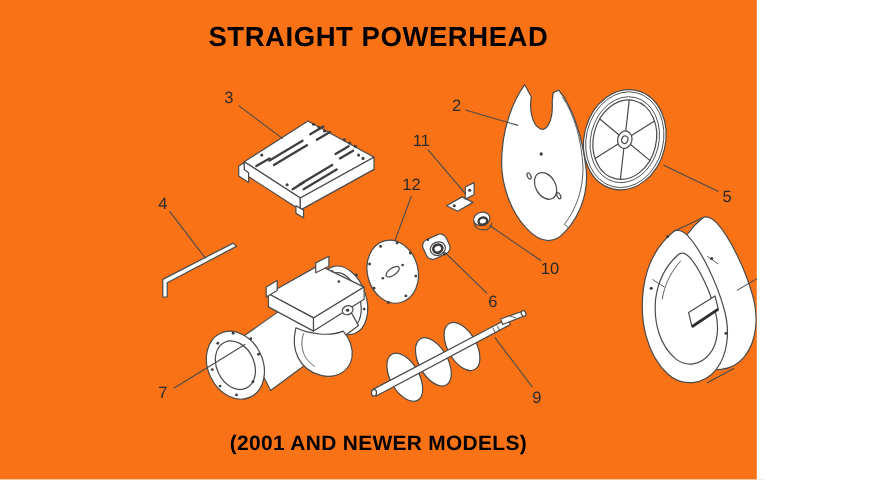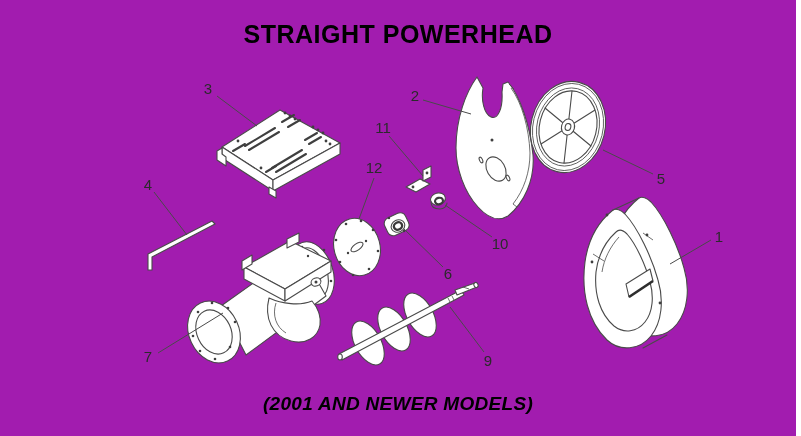--- a/index.html
+++ b/index.html
@@ -1,21 +1,21 @@
 <!DOCTYPE html>
 <html><head>
 <meta charset="utf-8">
 <style>
   html,body{margin:0;padding:0;background:#fff;}
-  #page{position:relative;width:796px;height:436px;background:#a21caf;overflow:hidden;
+  #page{position:relative;width:688px;height:436px;background:#f97316;overflow:hidden;
         font-family:"Liberation Sans",sans-serif;}
   .title{position:absolute;left:0;right:0;top:20px;text-align:center;
          font-size:25px;font-weight:bold;letter-spacing:.5px;color:#000;}
   .footer{position:absolute;left:0;right:0;top:393px;text-align:center;
-          font-size:19px;font-weight:bold;letter-spacing:.3px;color:#000;font-style:italic;}
+          font-size:19px;font-weight:bold;letter-spacing:.3px;color:#000;}
   svg{position:absolute;left:0;top:0;}
   .ln{stroke:#4a4a4a;stroke-width:1.1;fill:none;stroke-linejoin:round;stroke-linecap:round;}
   .fw{stroke:#4a4a4a;stroke-width:1.1;fill:#ffffff;stroke-linejoin:round;}
   .thin{stroke:#4a4a4a;stroke-width:.8;fill:none;}
   .slot{stroke:#3f3f3f;stroke-width:2.1;stroke-linecap:round;}
   .dot{fill:#3f3f3f;stroke:none;}
   .leader{stroke:#4a4a4a;stroke-width:1;}
   text.plabel{font-family:"Liberation Sans",sans-serif;font-size:15px;fill:#2b2b2b;}
 </style>
 </head>

